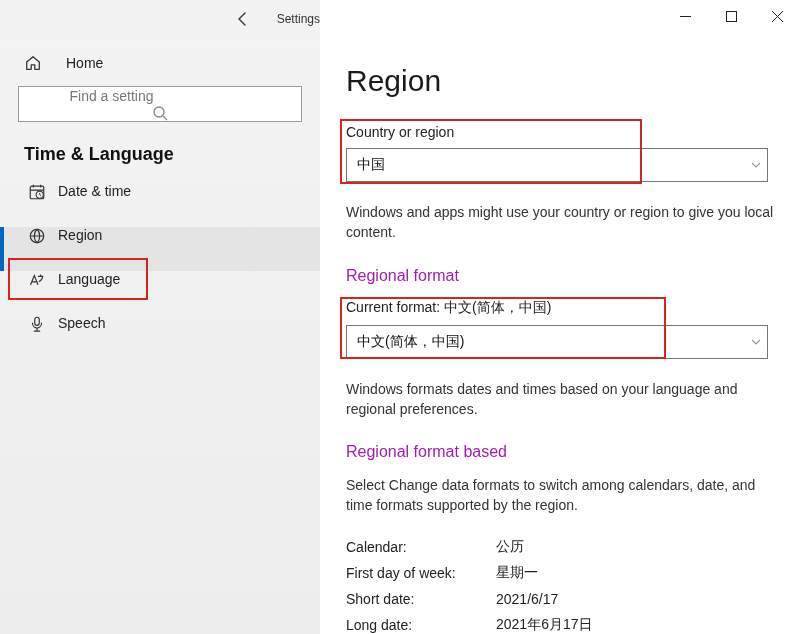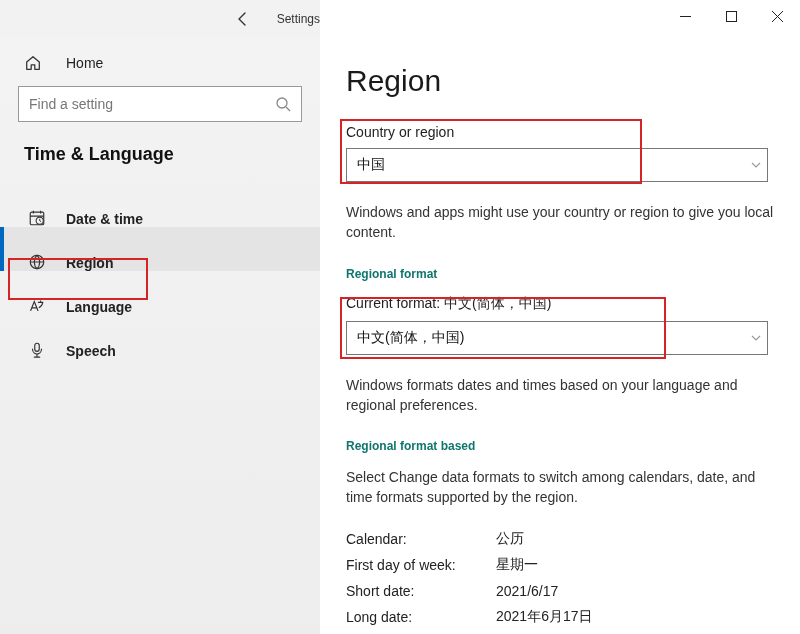--- a/index.html
+++ b/index.html
@@ -89,20 +89,21 @@
     .search-wrap {
       margin: 0 18px 18px 18px;
     }
     .search-box {
       height: 36px;
       border: 1px solid #999;
       background: #fff;
       display: flex;
       align-items: center;
       padding: 0 10px;
+      flex-direction: column;
     }
     .search-input {
       flex: 1;
       border: none;
       outline: none;
       font-size: 14px;
       color: #666;
       background: transparent;
       font-family: inherit;
     }
@@ -110,28 +111,27 @@
     .search-icon { width: 16px; height: 16px; opacity: 0.7; }
     .category-header {
       font-weight: 600;
       font-size: 18px;
       color: #111;
       padding: 4px 24px 18px 24px;
     }
     .nav-list { display: flex; flex-direction: column; }
     .nav-item {
       display: flex;
-      align-items: flex-end;
-      gap: 20px;
+      align-items: flex-start;
+      gap: 12px;
       height: 44px;
       padding: 0 24px;
       cursor: pointer;
       position: relative;
       border-left: 4px solid transparent;
-      font-weight: bold;
     }
     .nav-item.active {
       background: #e4e4e4;
       border-left: 4px solid #0067c0;
     }
     .nav-item .icon { width: 18px; height: 18px; flex-shrink: 0; }
     .nav-label { font-size: 14px; color: #222; }
 
     .content {
       flex: 1;
@@ -171,23 +171,23 @@
       opacity: 0.6;
     }
     .help-text {
       font-size: 14px;
       color: #333;
       line-height: 1.45;
       max-width: 430px;
       margin-bottom: 24px;
     }
     .section-title {
-      font-size: 12px;
-      font-weight: 700;
-      color: #0f766e;
+      font-size: 16px;
+      font-weight: 400;
+      color: #a21caf;
       margin-bottom: 14px;
     }
     .format-table {
       font-size: 14px;
       color: #222;
     }
     .format-row { display: flex; height: 26px; align-items: center; }
     .format-key { width: 150px; }
     .format-val { }
 

